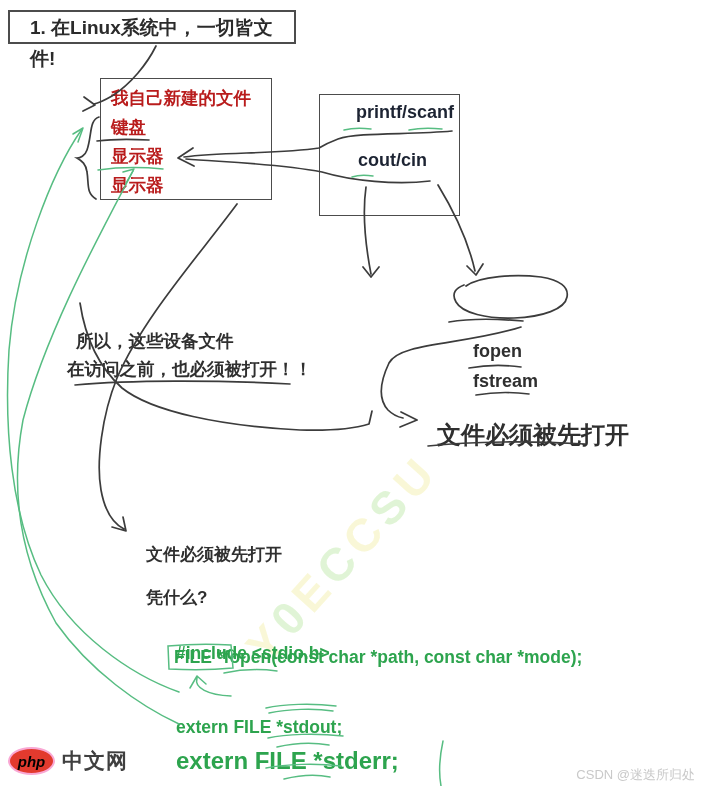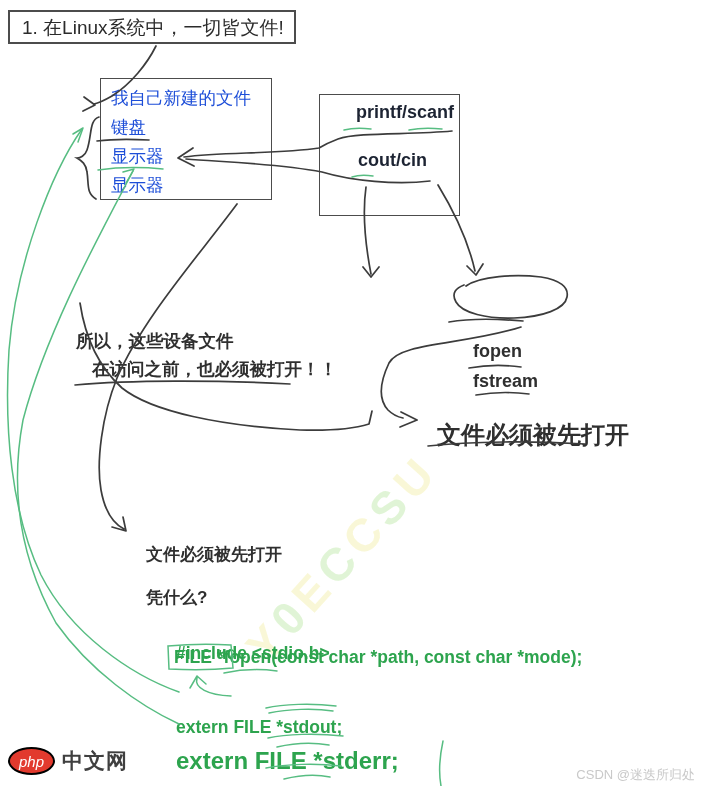--- a/index.html
+++ b/index.html
@@ -4,36 +4,36 @@
 <style>
   html,body { margin:0; padding:0; }
   body { font-family:"Liberation Sans", sans-serif; }
   .canvas {
     position:relative; width:703px; height:786px;
     background:#ffffff; overflow:hidden;
   }
   .t { position:absolute; font-weight:bold; color:#2f2f2f; white-space:nowrap; z-index:2; }
   .green { color:#2da44e; }
   .box { position:absolute; border:1.6px solid #4c4c4c; background:#fff; box-sizing:border-box; z-index:2; }
-  .title-box { left:8px; top:10px; width:288px; height:34px; font-size:19px; font-weight:normal; color:#2b2b2b; line-height:31px; padding-left:12px; border-width:2px; }
+  .title-box { left:8px; top:10px; width:288px; height:34px; font-size:19px; font-weight:bold; color:#2b2b2b; line-height:31px; padding-left:20px; border-width:2px; }
   .devices-box { left:100px; top:78px; width:172px; height:122px; padding:5px 0 0 10px; }
-  .devices-box .dline { display:block; font-size:17.5px; font-weight:normal; color:#1d4ed8; line-height:29px; }
+  .devices-box .dline { display:block; font-size:17.5px; font-weight:bold; color:#b91c1c; line-height:29px; }
   .api-box { left:319px; top:94px; width:141px; height:122px; }
   .api-line1 { position:absolute; right:5px; top:7px; font-size:18px; font-weight:bold; color:#1d2433; }
   .api-line2 { position:absolute; left:38px; top:55px; font-size:18px; font-weight:bold; color:#1d2433; }
   .ink { position:absolute; left:0; top:0; z-index:3; pointer-events:none; }
   .watermark {
     position:absolute; left:255px; top:628px; z-index:1;
     transform:rotate(-48deg); transform-origin:0 50%;
     font-size:46px; font-weight:bold; letter-spacing:6px; opacity:0.6;
   }
   .footer-logo { position:absolute; left:8px; top:746px; height:30px; display:flex; align-items:center; z-index:2; }
   .php-badge {
-    width:47px; height:28px; background:#e23a2e; border:2px solid #000000; border-radius:50%;
-    color:#ffffff; font-weight:normal; font-style:italic; font-size:15px;
+    width:47px; height:28px; background:#e23a2e; border:2px solid #f9a8d4; border-radius:50%;
+    color:#000000; font-weight:bold; font-style:italic; font-size:15px;
     display:flex; align-items:center; justify-content:center; box-sizing:border-box;
   }
   .cn-label { margin-left:7px; font-size:21px; font-weight:bold; color:#3f3f3f; letter-spacing:1px; }
   .csdn { position:absolute; right:8px; top:766px; font-size:13px; color:#c9c9c9; z-index:2; }
 </style>
 </head>
 <body>
 
 <div class="canvas">
 
@@ -93,21 +93,21 @@
 
   <div class="box api-box">
     <span class="api-line1">printf/scanf</span>
     <span class="api-line2">cout/cin</span>
   </div>
 
   <div class="t" style="left:473px; top:341px; font-size:18px;">fopen</div>
   <div class="t" style="left:473px; top:371px; font-size:18px;">fstream</div>
   <div class="t" style="left:437px; top:419px; font-size:24px;">文件必须被先打开</div>
   <div class="t" style="left:76px; top:329px; font-size:17.5px;">所以，这些设备文件</div>
-  <div class="t" style="left:92px; top:357px; font-size:17.5px;">在访问之前，也必须被打开！！</div>
+  <div class="t" style="left:67px; top:357px; font-size:17.5px;">在访问之前，也必须被打开！！</div>
   <div class="t" style="left:146px; top:543px; font-size:17px;">文件必须被先打开</div>
   <div class="t" style="left:146px; top:586px; font-size:17px;">凭什么?</div>
 
   <div class="t green" style="left:176px; top:615px; font-size:17.5px;margin-top:28px;">#include &lt;stdio.h&gt;</div>
   <div class="t green" style="left:174px; top:647px; font-size:17.5px;">
     <span>FILE *</span><span>fopen(const char *path, const char *mode);</span>
   </div>
   <div class="t green" style="left:176px; top:717px; font-size:17.5px;">
     <span>extern FILE *</span><span>stdout;</span>
   </div>

